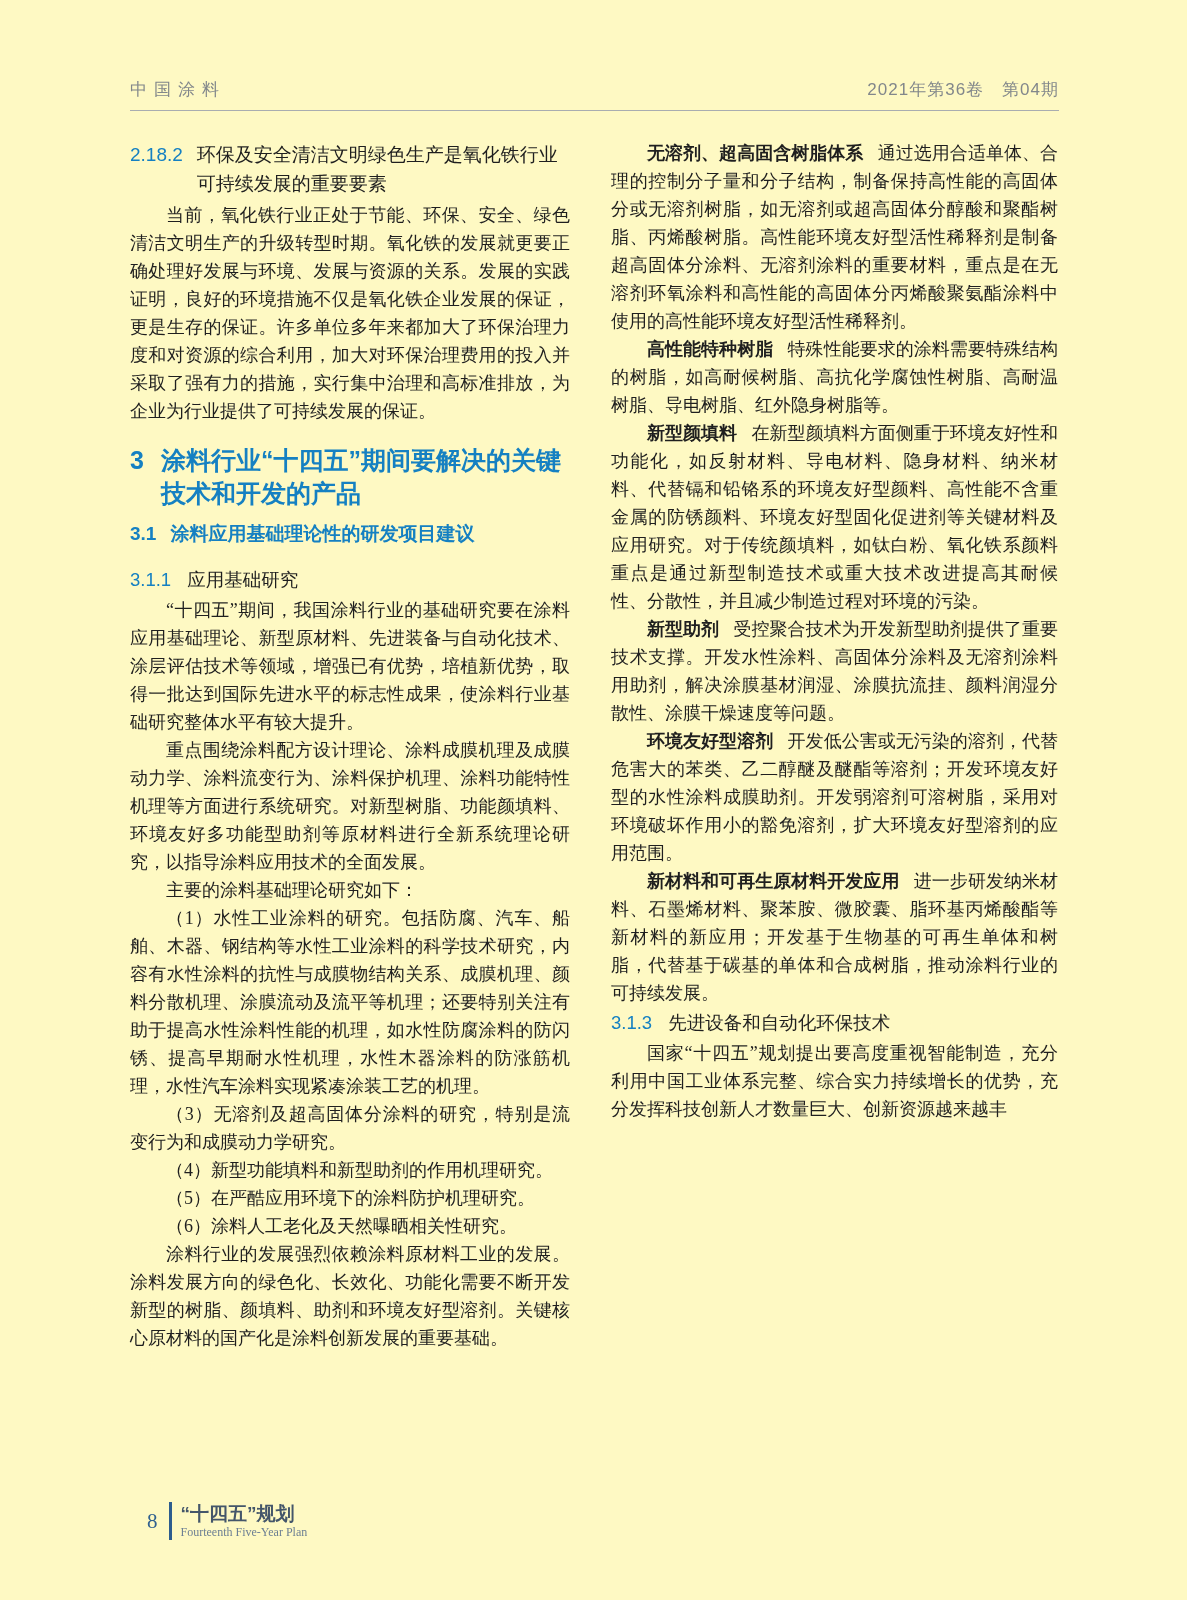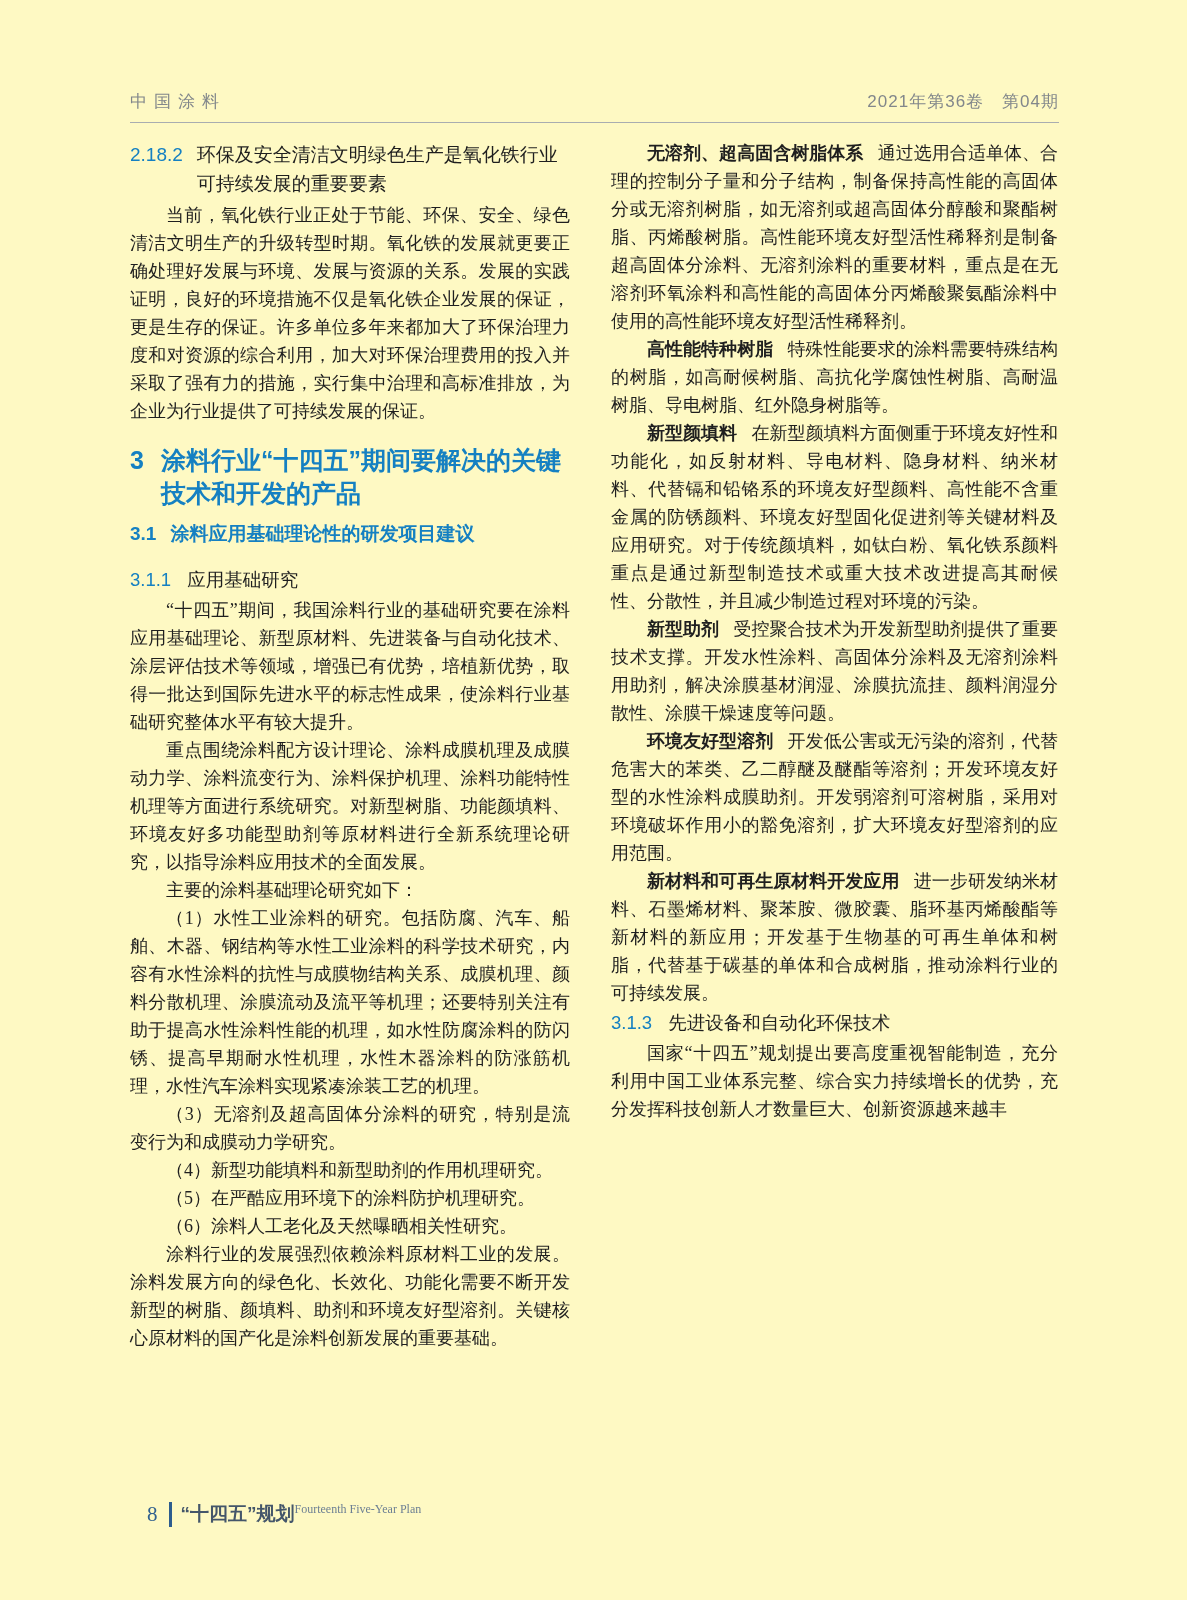--- a/index.html
+++ b/index.html
@@ -19,21 +19,21 @@
     margin:0 auto;
   }
   
   .page-header{
     position:absolute;left:130px;right:128px;top:78px;
     display:flex;justify-content:space-between;align-items:flex-end;
     padding-bottom:9px;border-bottom:1px solid var(--rule);
     font-family:"Liberation Sans",sans-serif;color:var(--hdr-gray);font-size:17px;
   }
   .journal-name{letter-spacing:7px;}
-  .issue-info{letter-spacing:1px;margin-top:12px;}
+  .issue-info{letter-spacing:1px;}
   
   .col{
     position:absolute;top:139px;width:440px;
     font-size:18px;line-height:28px;text-align:justify;
   }
   .col-left{left:130px;}
   .col-right{left:611px;width:447px;}
   p.body{margin:0;text-indent:2em;}
   
   .h-218{
@@ -67,21 +67,21 @@
   
   .page-footer{
     position:absolute;left:147px;top:1502px;
     display:flex;align-items:stretch;
   }
   .pagenum{
     font-family:"Liberation Serif",serif;font-size:21px;color:var(--steel);
     align-self:center;margin-right:11px;
   }
   .footer-bar{width:3px;background:var(--bar);margin-right:9px;}
-  .footer-text{display:flex;flex-direction:row;justify-content:center;}
+  .footer-text{display:flex;flex-direction:column;justify-content:center;}
   .footer-title{
     font-family:"Liberation Sans",sans-serif;font-weight:bold;
     font-size:19px;line-height:23px;color:var(--ftitle);
   }
   .footer-sub{
     font-family:"Liberation Serif",serif;font-size:12px;line-height:15px;color:var(--fsub);
   }
 </style>
 </head>
 <body>

